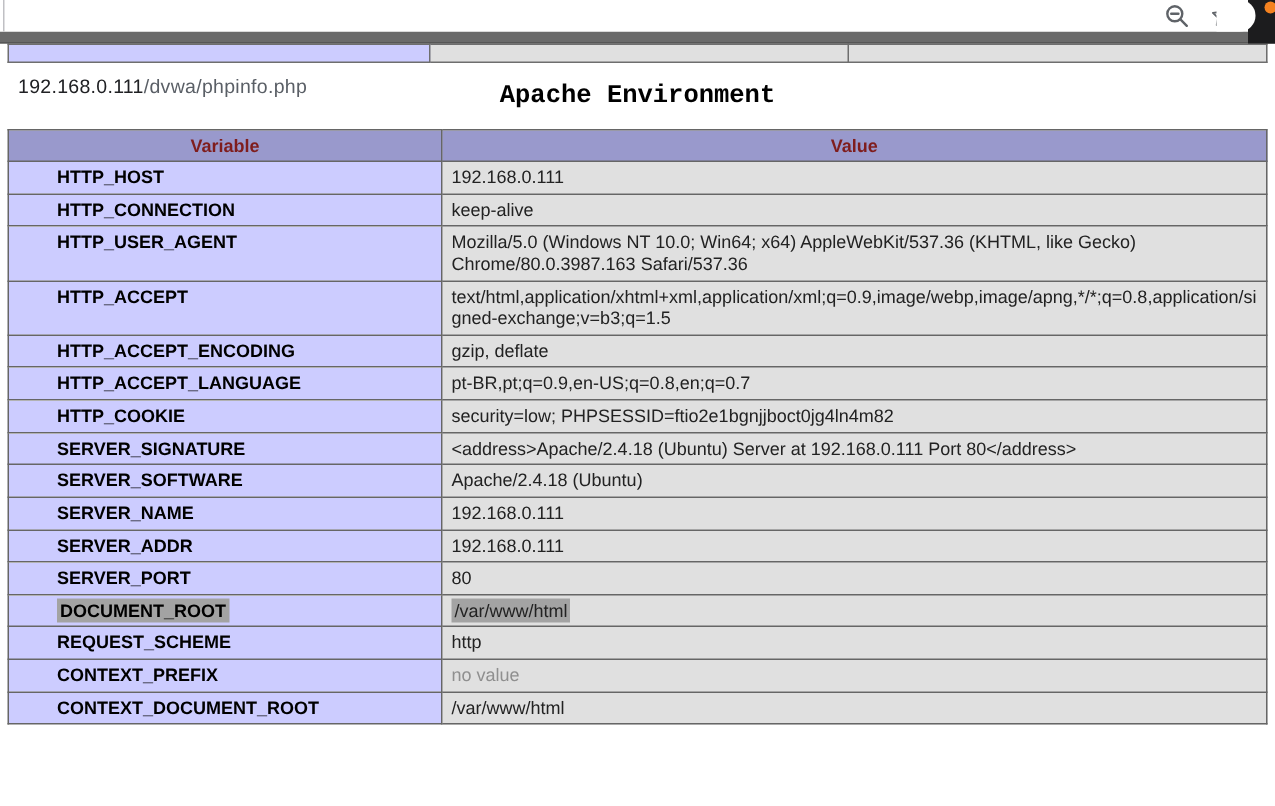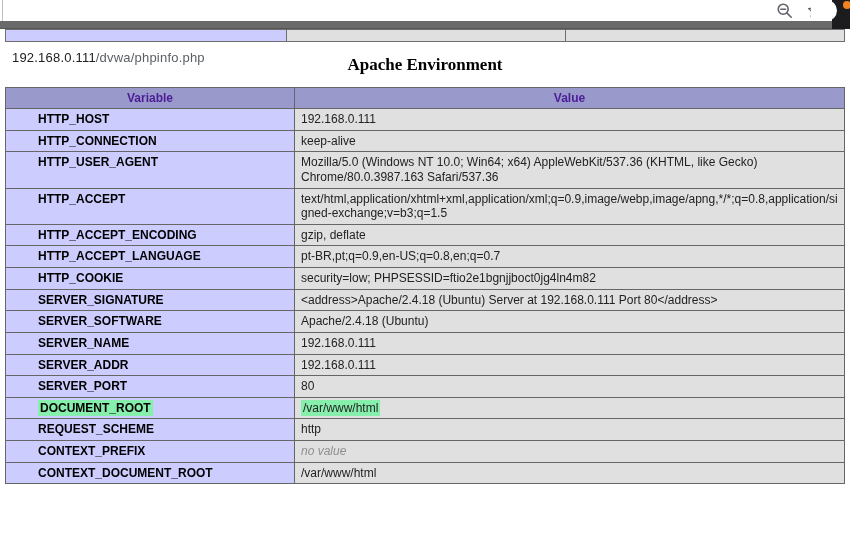--- a/index.html
+++ b/index.html
@@ -27,34 +27,34 @@
   .page{background:#ffffff;}
   table{border-collapse:collapse;}
   
   .partial-table{margin-left:5px;width:840px;table-layout:fixed;}
   .partial-table td{border:1px solid #6e6e6e;height:11px;padding:0;}
   .pt-label{background:#ccccff;width:280px;}
   .pt-val{background:#e0e0e0;}
   
   .section-title{
     text-align:center;font-size:17px;font-weight:bold;color:#000;
-    margin:13px 0 12px 0;font-family:Liberation Serif, serif;
+    margin:13px 0 12px 0;font-family:Liberation Mono, monospace;
   }
   
   .env-table{margin-left:5px;width:840px;table-layout:fixed;}
   .env-table th{
-    background:#9999cc;border:1px solid #666;color:#4c1d95;
+    background:#9999cc;border:1px solid #666;color:#7f1d1d;
     font-size:12px;font-weight:bold;text-align:center;padding:3px 4px;
   }
   .env-table th.col-var{width:280px;}
   .env-table td{border:1px solid #666;font-size:12px;vertical-align:top;padding:3px 6px;line-height:1.22;}
   .env-table td.e{background:#ccccff;font-weight:bold;color:#000;white-space:nowrap;overflow:hidden;padding-left:32px;}
   .env-table td.v{background:#e0e0e0;color:#222;overflow-wrap:break-word;word-break:break-word;}
-  .hl{background:#86efac;padding:1px 2px;}
-  .no-value{font-style:italic;color:#8f8f8f;}
+  .hl{background:#a3a3a3;padding:1px 2px;}
+  .no-value{color:#8f8f8f;}
 </style>
 </head>
 <body>
 
 <div class="omnibox-row">
   <div class="omnibox-left-edge"></div>
   <div class="url-text"><span>192.168.0.111</span><span class="url-path">/dvwa/phpinfo.php</span></div>
 
   <svg class="omnibox-icon zoom-icon" viewBox="0 0 17 17" fill="none" stroke="#5f6368" stroke-width="1.6" stroke-linecap="round">
     <circle cx="7.2" cy="7.2" r="5.0"></circle>

